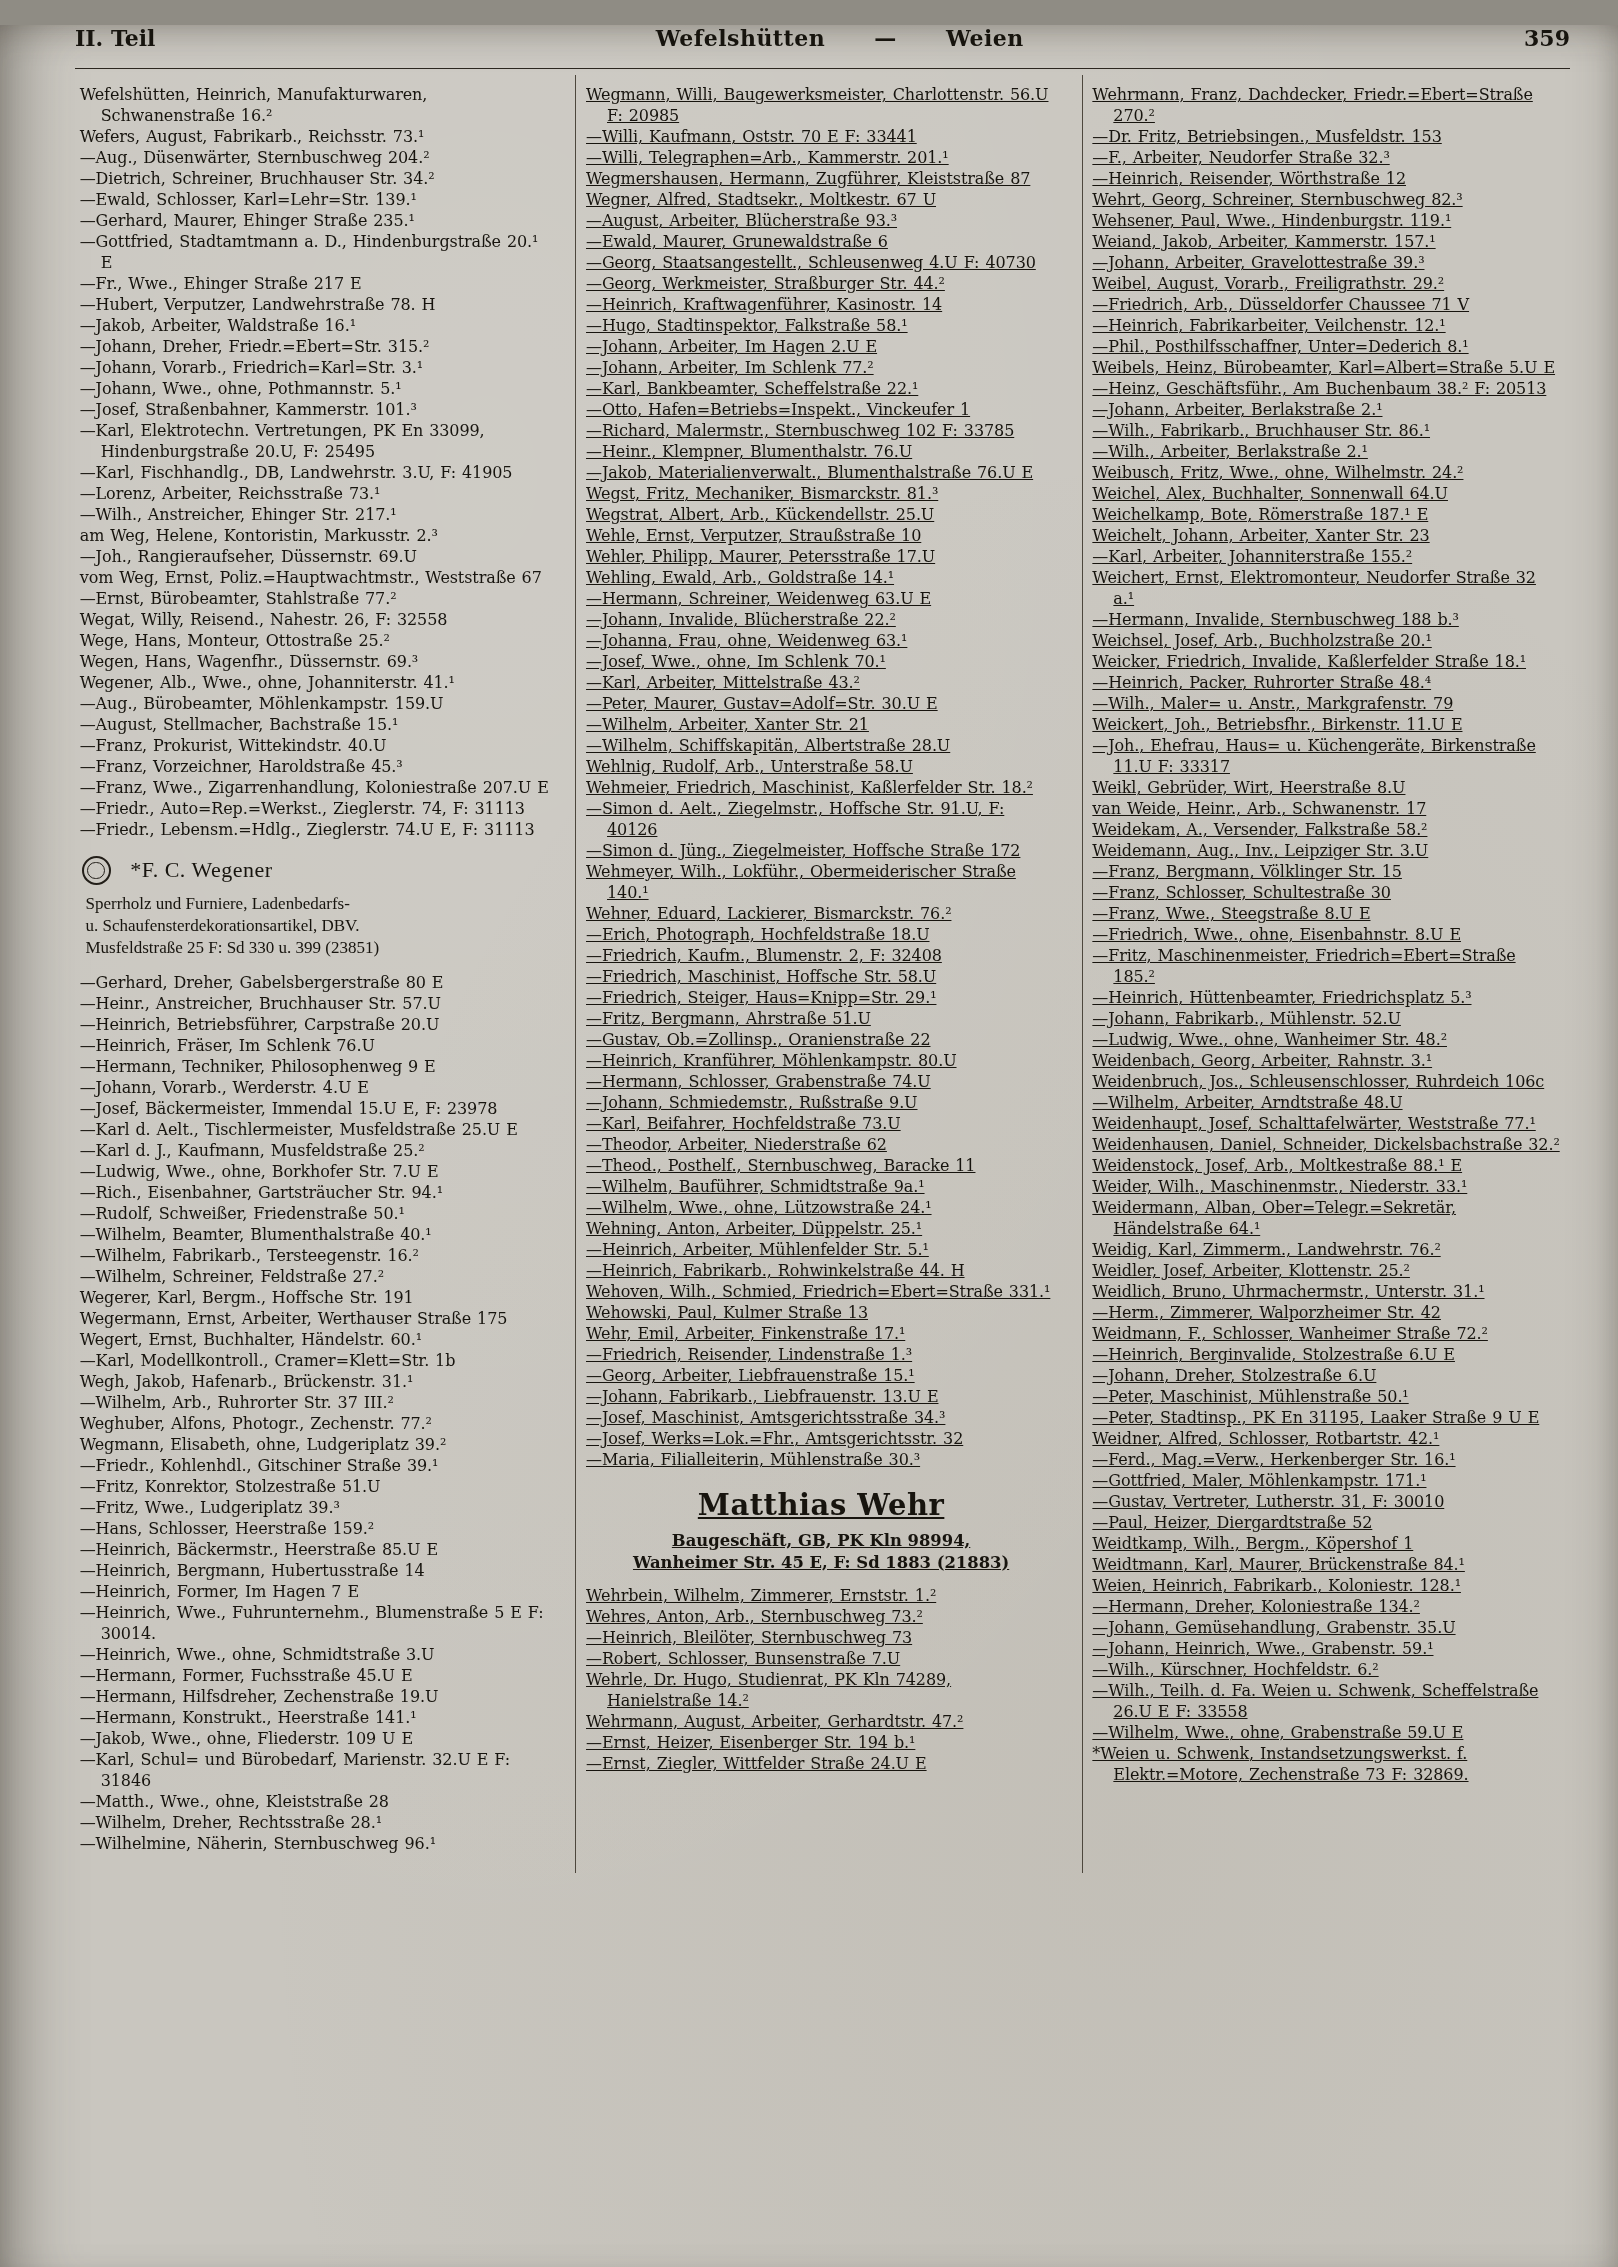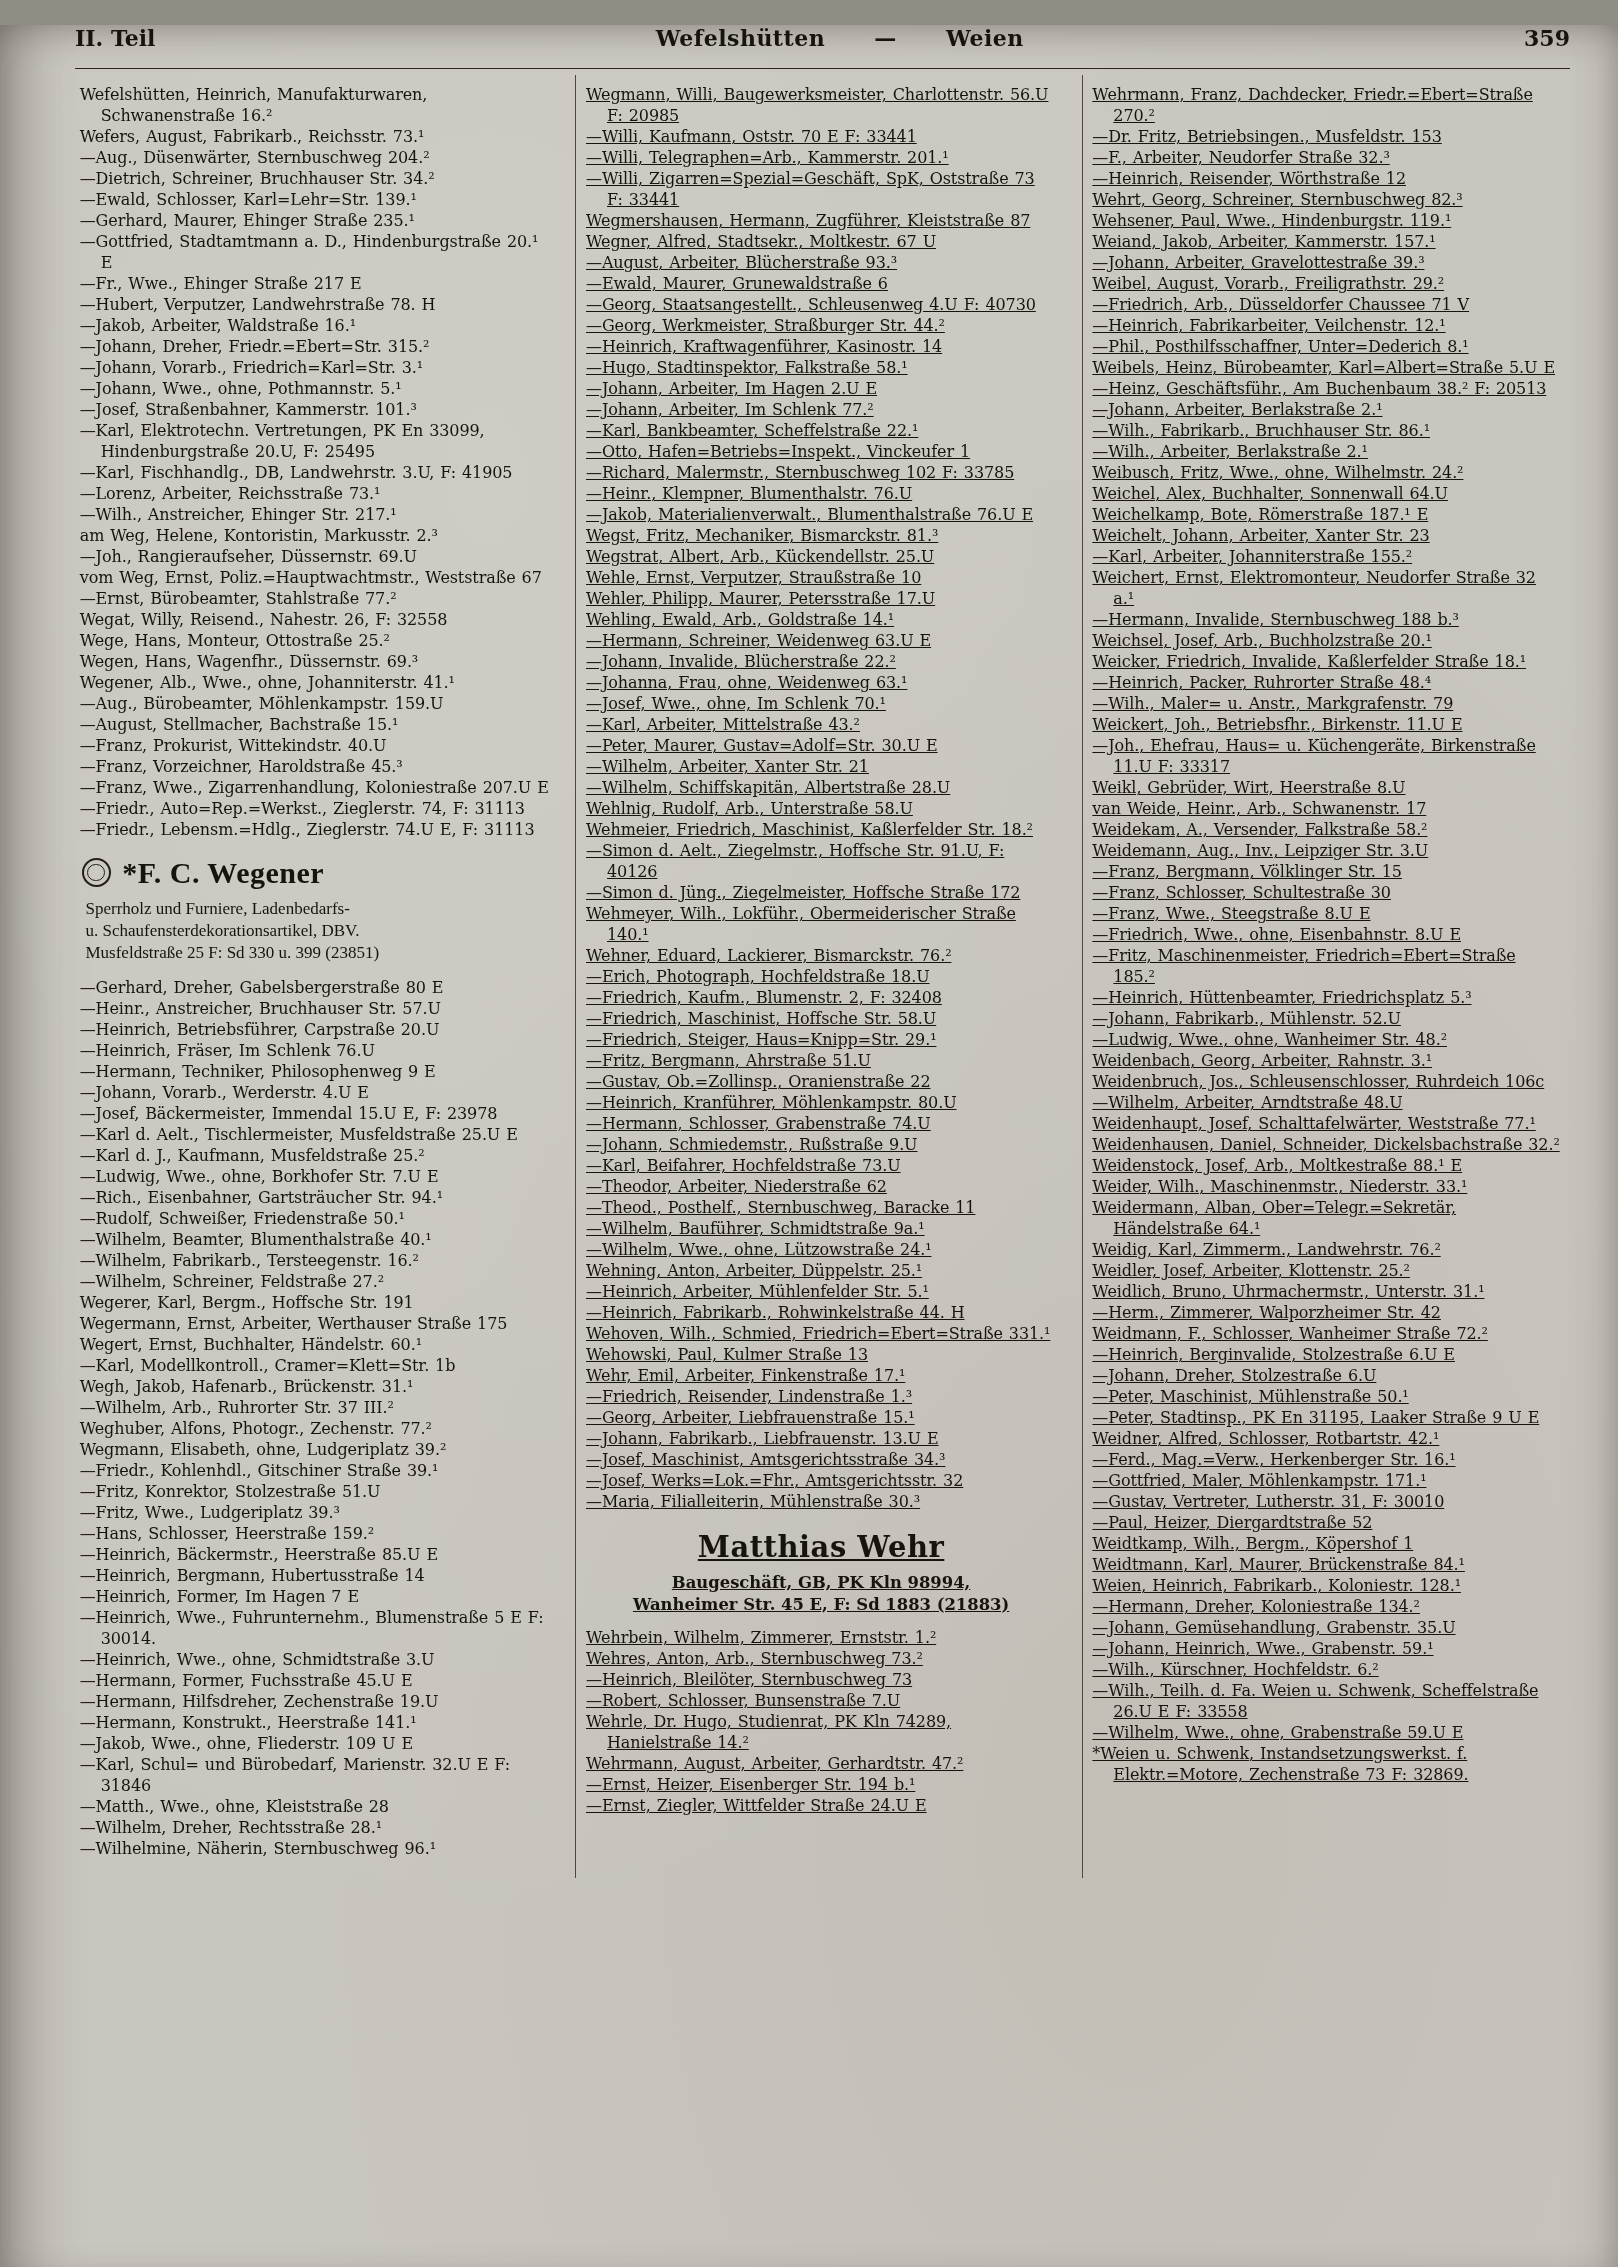--- a/index.html
+++ b/index.html
@@ -57,21 +57,21 @@
   .logo{
     width:29px;height:29px;border-radius:50%;
     border:2.4px solid #221e18;position:relative;flex:none;box-sizing:border-box;
   }
   .logo::after{
     content:"";position:absolute;inset:3.9px;border-radius:50%;
     border:1.4px solid #221e18;
   }
   .ad-title-left{
     font-family:"Liberation Serif",serif;
-    font-weight:bold;font-size:30px;letter-spacing:0.5px;
+    font-weight:normal;font-size:22px;letter-spacing:0.5px;margin-left:8px;
   }
   .ad-left .ad-line{
     font-family:"Liberation Serif",serif;
     font-size:17px;line-height:22px;
     padding-left:3.9px;
   }
   
   .ad-center{text-align:center;margin:17.4px 0 11.6px;}
   .ad-title-center{
     font-size:29px;font-weight:bold;letter-spacing:0.5px;margin-bottom:7.7px;
@@ -169,21 +169,20 @@
         <div class="entry">—Jakob, Wwe., ohne, Fliederstr. 109 U E</div>
         <div class="entry">—Karl, Schul= und Bürobedarf, Marienstr. 32.U E F: 31846</div>
         <div class="entry">—Matth., Wwe., ohne, Kleiststraße 28</div>
         <div class="entry">—Wilhelm, Dreher, Rechtsstraße 28.¹</div>
         <div class="entry">—Wilhelmine, Näherin, Sternbuschweg 96.¹</div>
       </div>
     <div class="col">
         <div class="entry">Wegmann, Willi, Baugewerksmeister, Charlottenstr. 56.U F: 20985</div>
         <div class="entry">—Willi, Kaufmann, Oststr. 70 E F: 33441</div>
         <div class="entry">—Willi, Telegraphen=Arb., Kammerstr. 201.¹</div>
-        <div class="entry">—Willi, Zigarren=Spezial=Geschäft, SpK, Oststraße 73 F: 33441</div>
         <div class="entry">Wegmershausen, Hermann, Zugführer, Kleiststraße 87</div>
         <div class="entry">Wegner, Alfred, Stadtsekr., Moltkestr. 67 U</div>
         <div class="entry">—August, Arbeiter, Blücherstraße 93.³</div>
         <div class="entry">—Ewald, Maurer, Grunewaldstraße 6</div>
         <div class="entry">—Georg, Staatsangestellt., Schleusenweg 4.U F: 40730</div>
         <div class="entry">—Georg, Werkmeister, Straßburger Str. 44.²</div>
         <div class="entry">—Heinrich, Kraftwagenführer, Kasinostr. 14</div>
         <div class="entry">—Hugo, Stadtinspektor, Falkstraße 58.¹</div>
         <div class="entry">—Johann, Arbeiter, Im Hagen 2.U E</div>
         <div class="entry">—Johann, Arbeiter, Im Schlenk 77.²</div>

